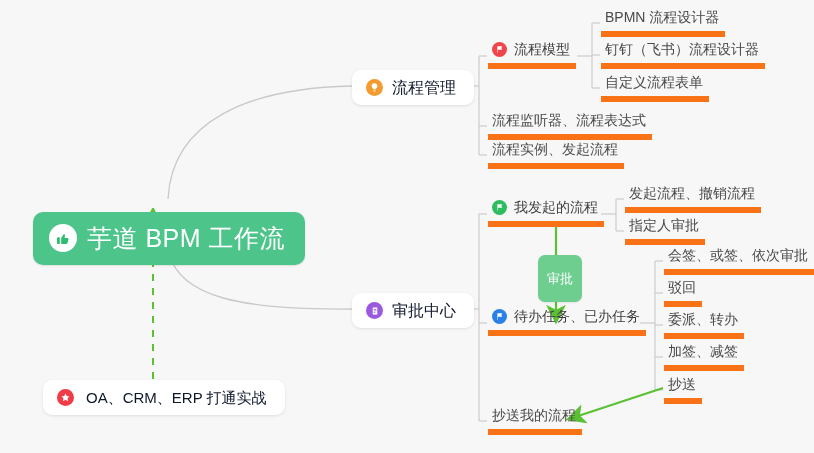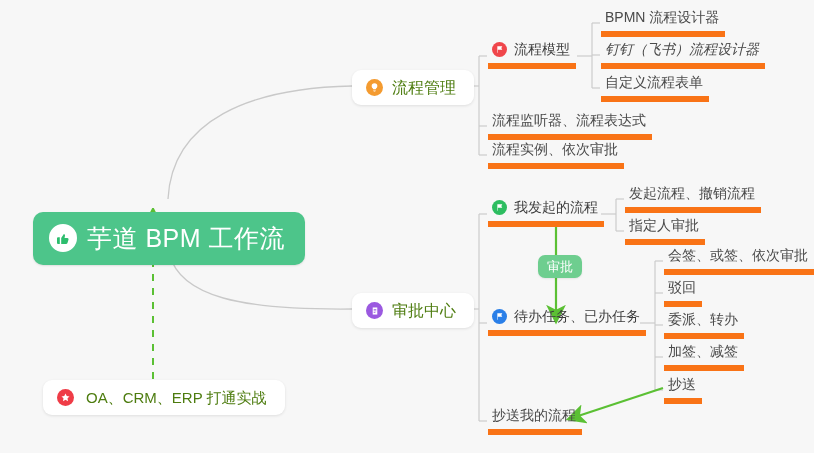--- a/index.html
+++ b/index.html
@@ -37,21 +37,21 @@
   .card-node{
     position:absolute;
     display:flex;align-items:center;gap:9px;
     background:#ffffff;
     border-radius:9px;
     padding:9px 18px 9px 14px;
     box-shadow:0 1px 3px rgba(0,0,0,.10);
     white-space:nowrap;
     z-index:6;
   }
-  .card-label{color:#4d7c0f;font-size:15px;line-height:1;}
+  .card-label{color:#0f172a;font-size:15px;line-height:1;}
   .card-node.big .card-label{font-size:16px;}
 
   .dot{width:17px;height:17px;border-radius:50%;display:inline-flex;align-items:center;justify-content:center;flex:0 0 auto;}
   .dot svg{display:block;}
 
   
   .leaf{
     position:absolute;
     display:flex;align-items:center;gap:7px;
     padding:0 6px 5px 4px;
@@ -61,21 +61,21 @@
     z-index:5;
   }
   .leaf .txt{color:#4a4a4a;font-size:14px;line-height:17px;}
   .leaf.with-icon .txt{color:#3d3d3d;}
 
   
   .pill{
     position:absolute;
     background:#6ece8f;
     border-radius:7px;
-    padding:5px 9px;
+    padding:17px 9px;
     color:#ffffff;font-size:13px;line-height:1;
     z-index:7;
     box-shadow:0 1px 2px rgba(0,0,0,.08);
   }
 </style>
 </head>
 <body>
 
 <div id="canvas">
 
@@ -164,34 +164,34 @@
         <path fill="#ffffff" d="M6.2 3.5h12.3a.7.7 0 0 1 .6 1.1l-2.4 3.6 2.4 3.6a.7.7 0 0 1-.6 1.1H7.6v7.6H6.2z"></path>
       </svg>
     </span>
     <span class="txt">流程模型</span>
   </div>
 
   <div class="leaf" style="left:601px;top:9px;">
     <span class="txt">BPMN 流程设计器</span>
   </div>
 
-  <div class="leaf" style="left:601px;top:41px;font-style:italic;">
+  <div class="leaf" style="left:601px;top:41px;">
     <span class="txt">钉钉（飞书）流程设计器</span>
   </div>
 
   <div class="leaf" style="left:601px;top:74px;">
     <span class="txt">自定义流程表单</span>
   </div>
 
   <div class="leaf" style="left:488px;top:112px;">
     <span class="txt">流程监听器、流程表达式</span>
   </div>
 
   <div class="leaf" style="left:488px;top:141px;">
-    <span class="txt">流程实例、依次审批</span>
+    <span class="txt">流程实例、发起流程</span>
   </div>
 
   <div class="card-node big" style="left:352px;top:293px;">
     <span class="dot" style="background:#9b59e0;">
       <svg width="10" height="10" viewBox="0 0 24 24" aria-hidden="true">
         <path fill="#ffffff" d="M6.5 3.5h11v17h-11z"></path>
         <path fill="#9b59e0" d="M8.8 7.2h6.4v1.5H8.8zm0 3.6h6.4v1.5H8.8zm0 3.6h4.2v1.5H8.8z"></path>
       </svg>
     </span>
     <span class="card-label">审批中心</span>

